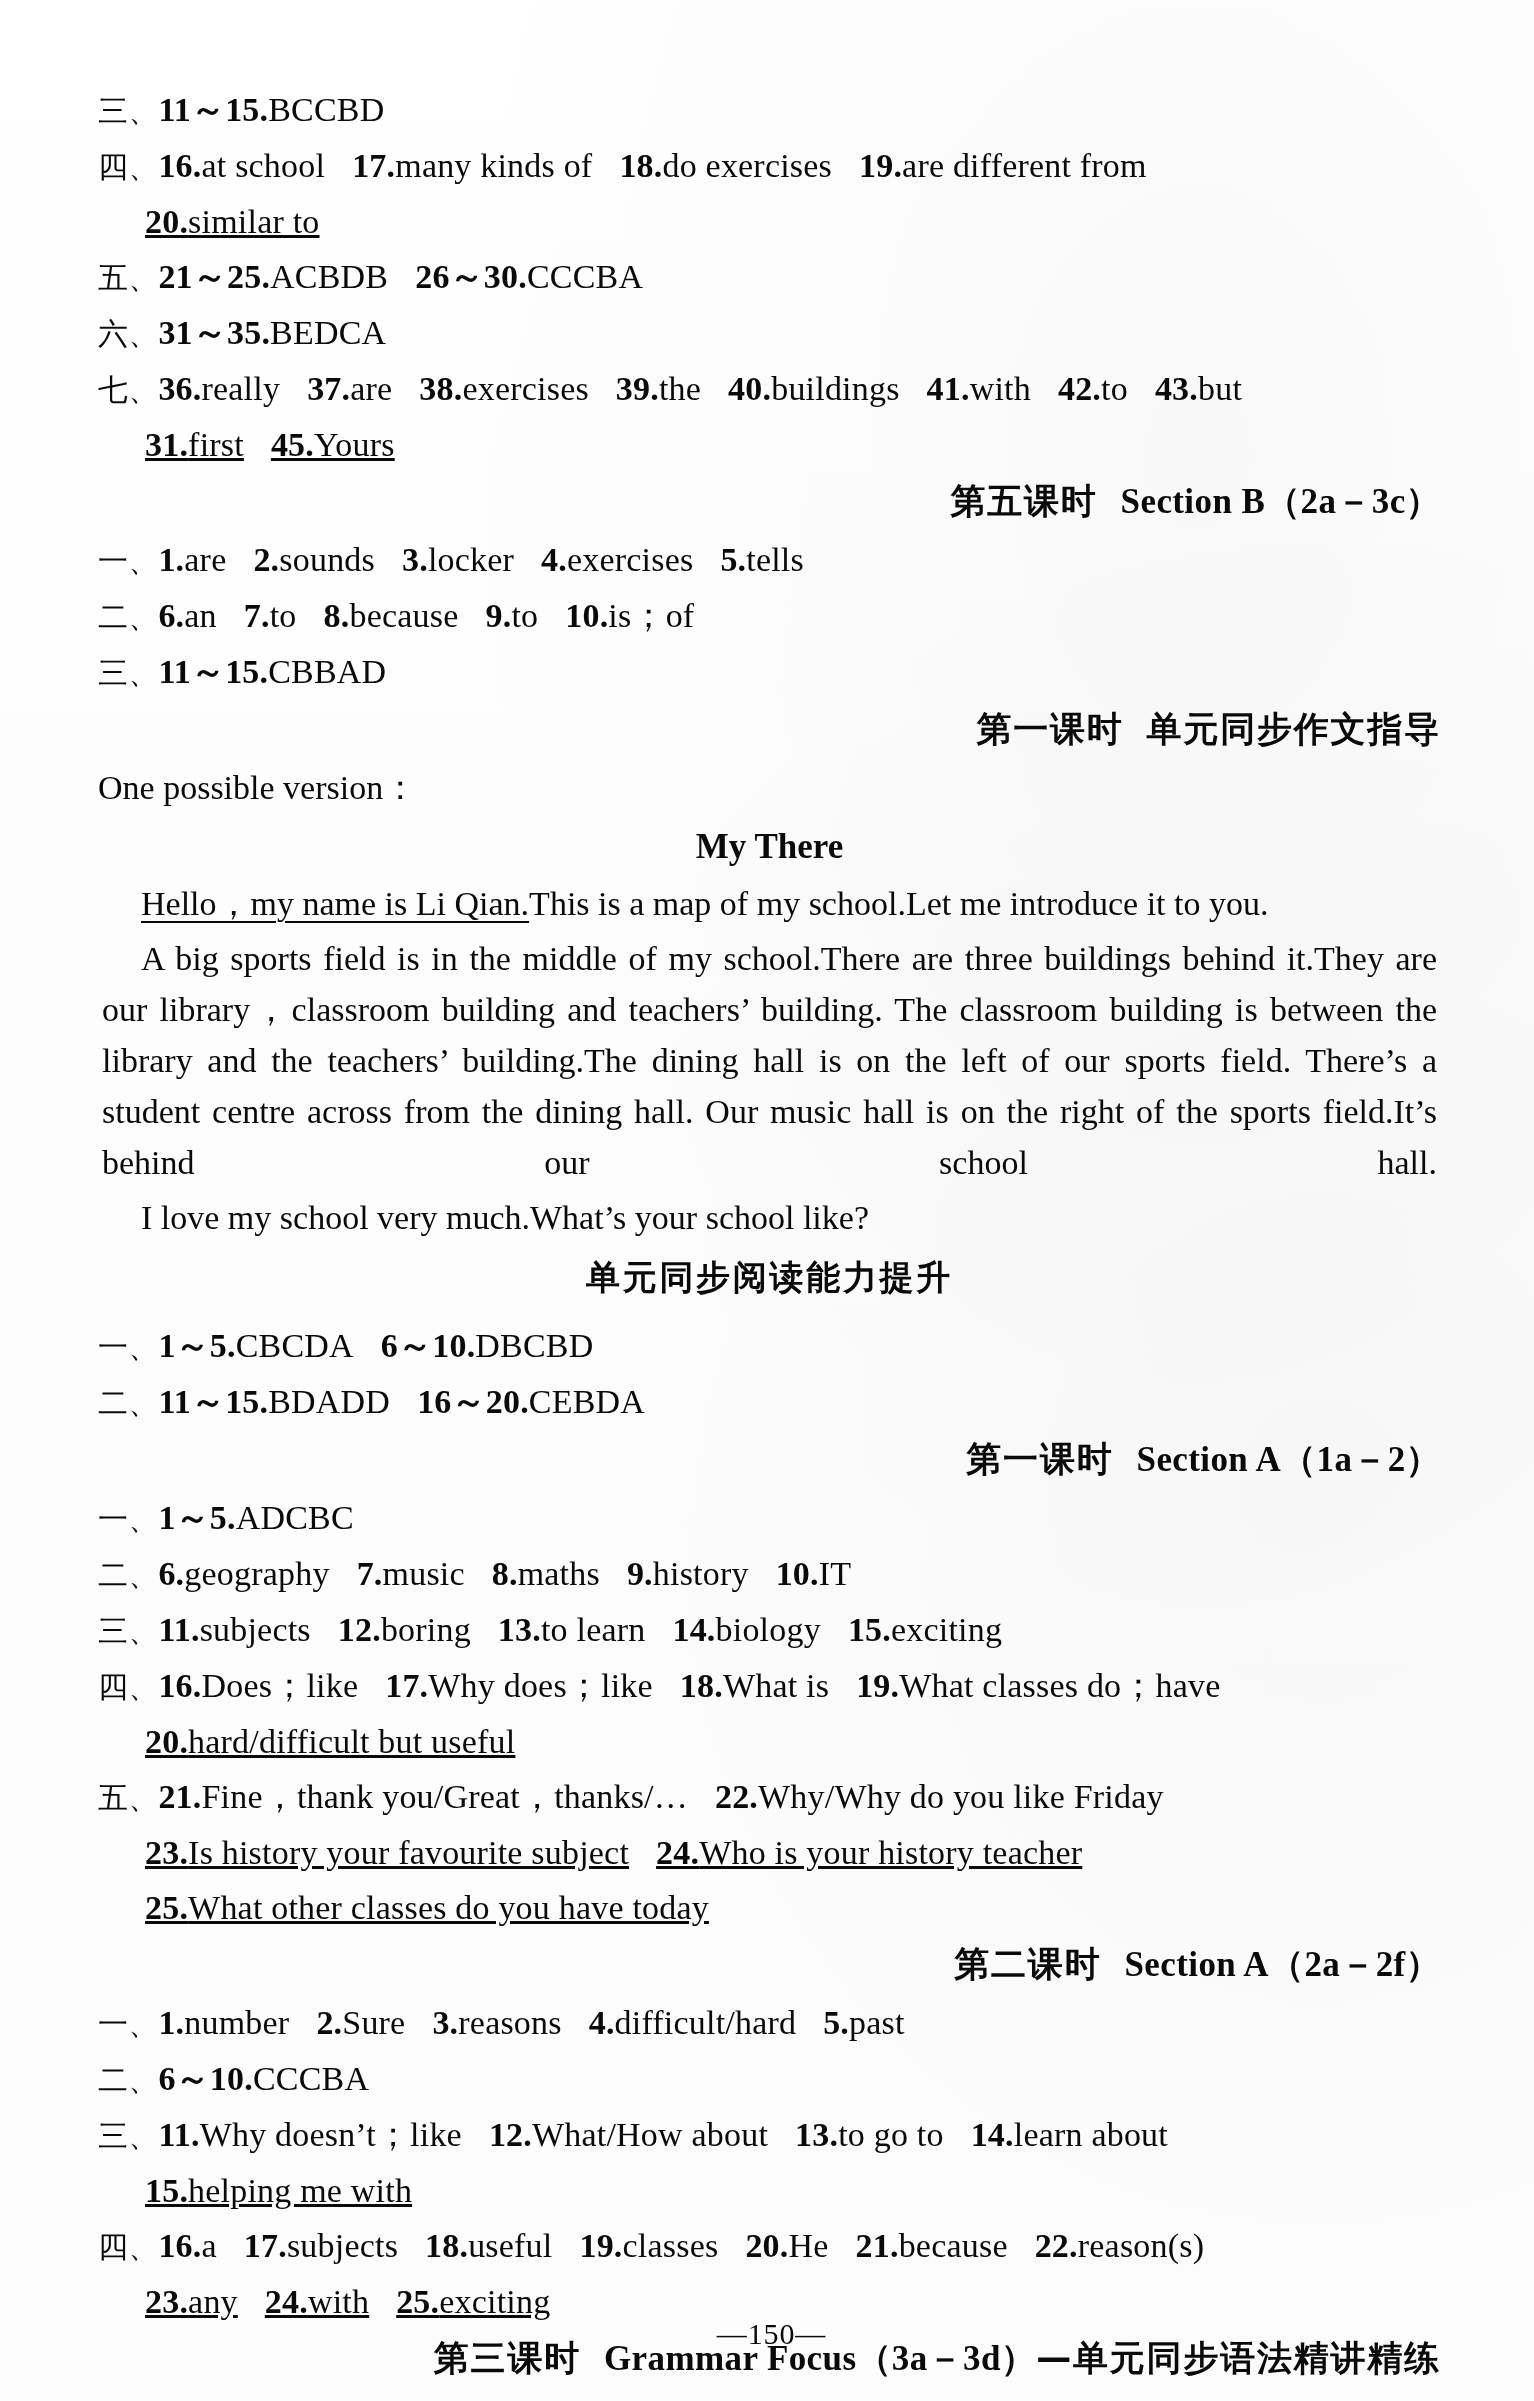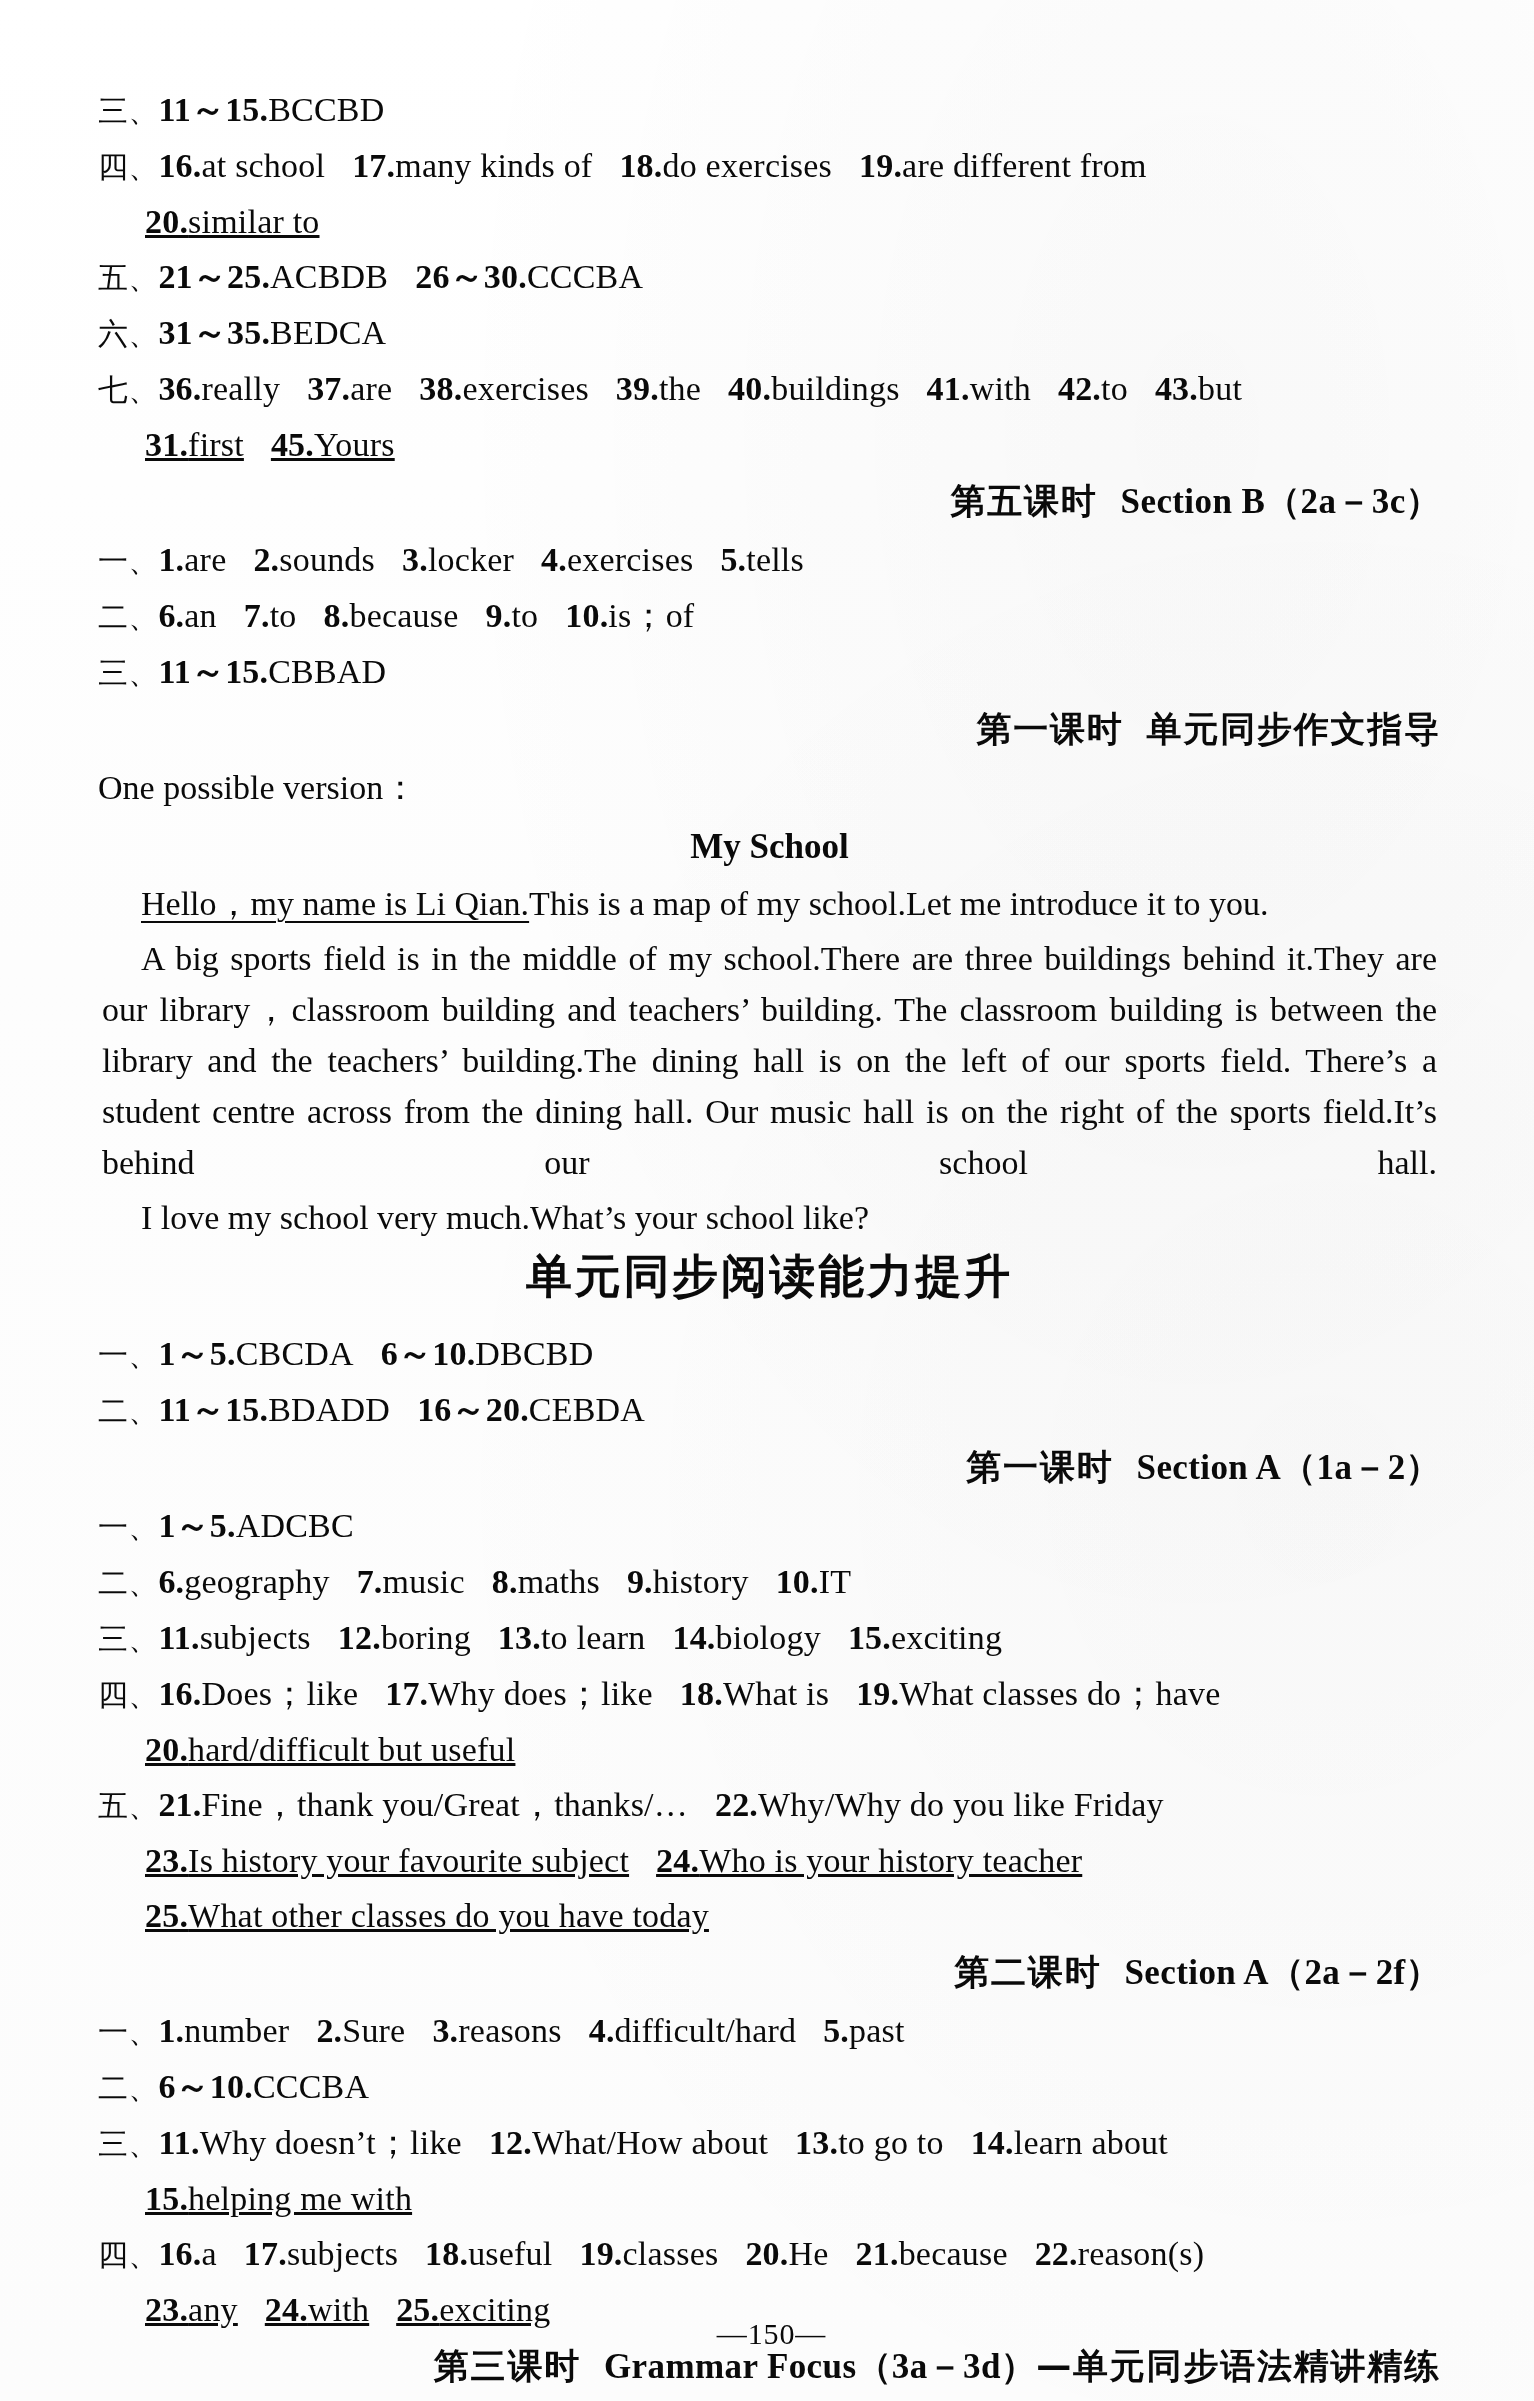--- a/index.html
+++ b/index.html
@@ -68,24 +68,24 @@
     font-weight: bold;
     letter-spacing: 1.8px;
   }
   .heading .gap {
     display: inline-block;
     width: 23px;
   }
   .heading-cjk-only {
     text-align: center;
     font-weight: bold;
-    font-size: 46px;
+    font-size: 34px;
     line-height: 50px;
-    margin: 9px 0 28px 0;
-    font-family: Liberation Serif, serif;
+    margin: 9px 0 20px 0;
+    font-family: Liberation Sans, sans-serif;
     letter-spacing: 2.7px;
   }
   .unit-title {
     text-align: center;
     font-weight: bold;
     font-size: 37px;
     line-height: 50px;
     margin: 9px 0 1.8px 0;
     letter-spacing: 0.4px;
   }
@@ -162,21 +162,21 @@
       <div class="ln"><span class="cn-num">二、</span><span class="b">6.</span><span>an</span><span class="sp-lg"></span><span class="b">7.</span><span>to</span><span class="sp-lg"></span><span class="b">8.</span><span>because</span><span class="sp-lg"></span><span class="b">9.</span><span>to</span><span class="sp-lg"></span><span class="b">10.</span><span>is；of</span></div>
       <div class="ln"><span class="cn-num">三、</span><span class="b">11～15.</span><span>CBBAD</span></div>
     </div>
 
   <div class="heading">
     <span class="cjk">第一课时</span><span class="gap"></span><span class="cjk">单元同步作文指导</span>
   </div>
 
   <div class="one-possible">One possible version：</div>
 
-  <div class="essay-title">My School</div>
+  <div class="essay-title">My There</div>
 
   <p class="essay-para"><span class="essay-indent"></span><span class="uline">Hello，my name is Li Qian.</span><span>This is a map of my school.Let me introduce it to you.</span></p>
 
   <p class="essay-para just"><span class="essay-indent"></span><span>A big sports field is in the middle of my school.There are three buildings behind it.They are our library，classroom building and teachers’ building. The classroom building is between the library and the teachers’ building.The dining hall is on the left of our sports field. There’s a student centre across from the dining hall. Our music hall is on the right of the sports field.It’s behind our school hall.</span></p>
 
   <p class="essay-para"><span class="essay-indent"></span><span>I love my school very much.What’s your school like?</span></p>
 
   <div class="heading-cjk-only">单元同步阅读能力提升</div>
   <div id="reading-lines">
       <div class="ln"><span class="cn-num">一、</span><span class="b">1～5.</span><span>CBCDA</span><span class="sp-lg"></span><span class="b">6～10.</span><span>DBCBD</span></div>

